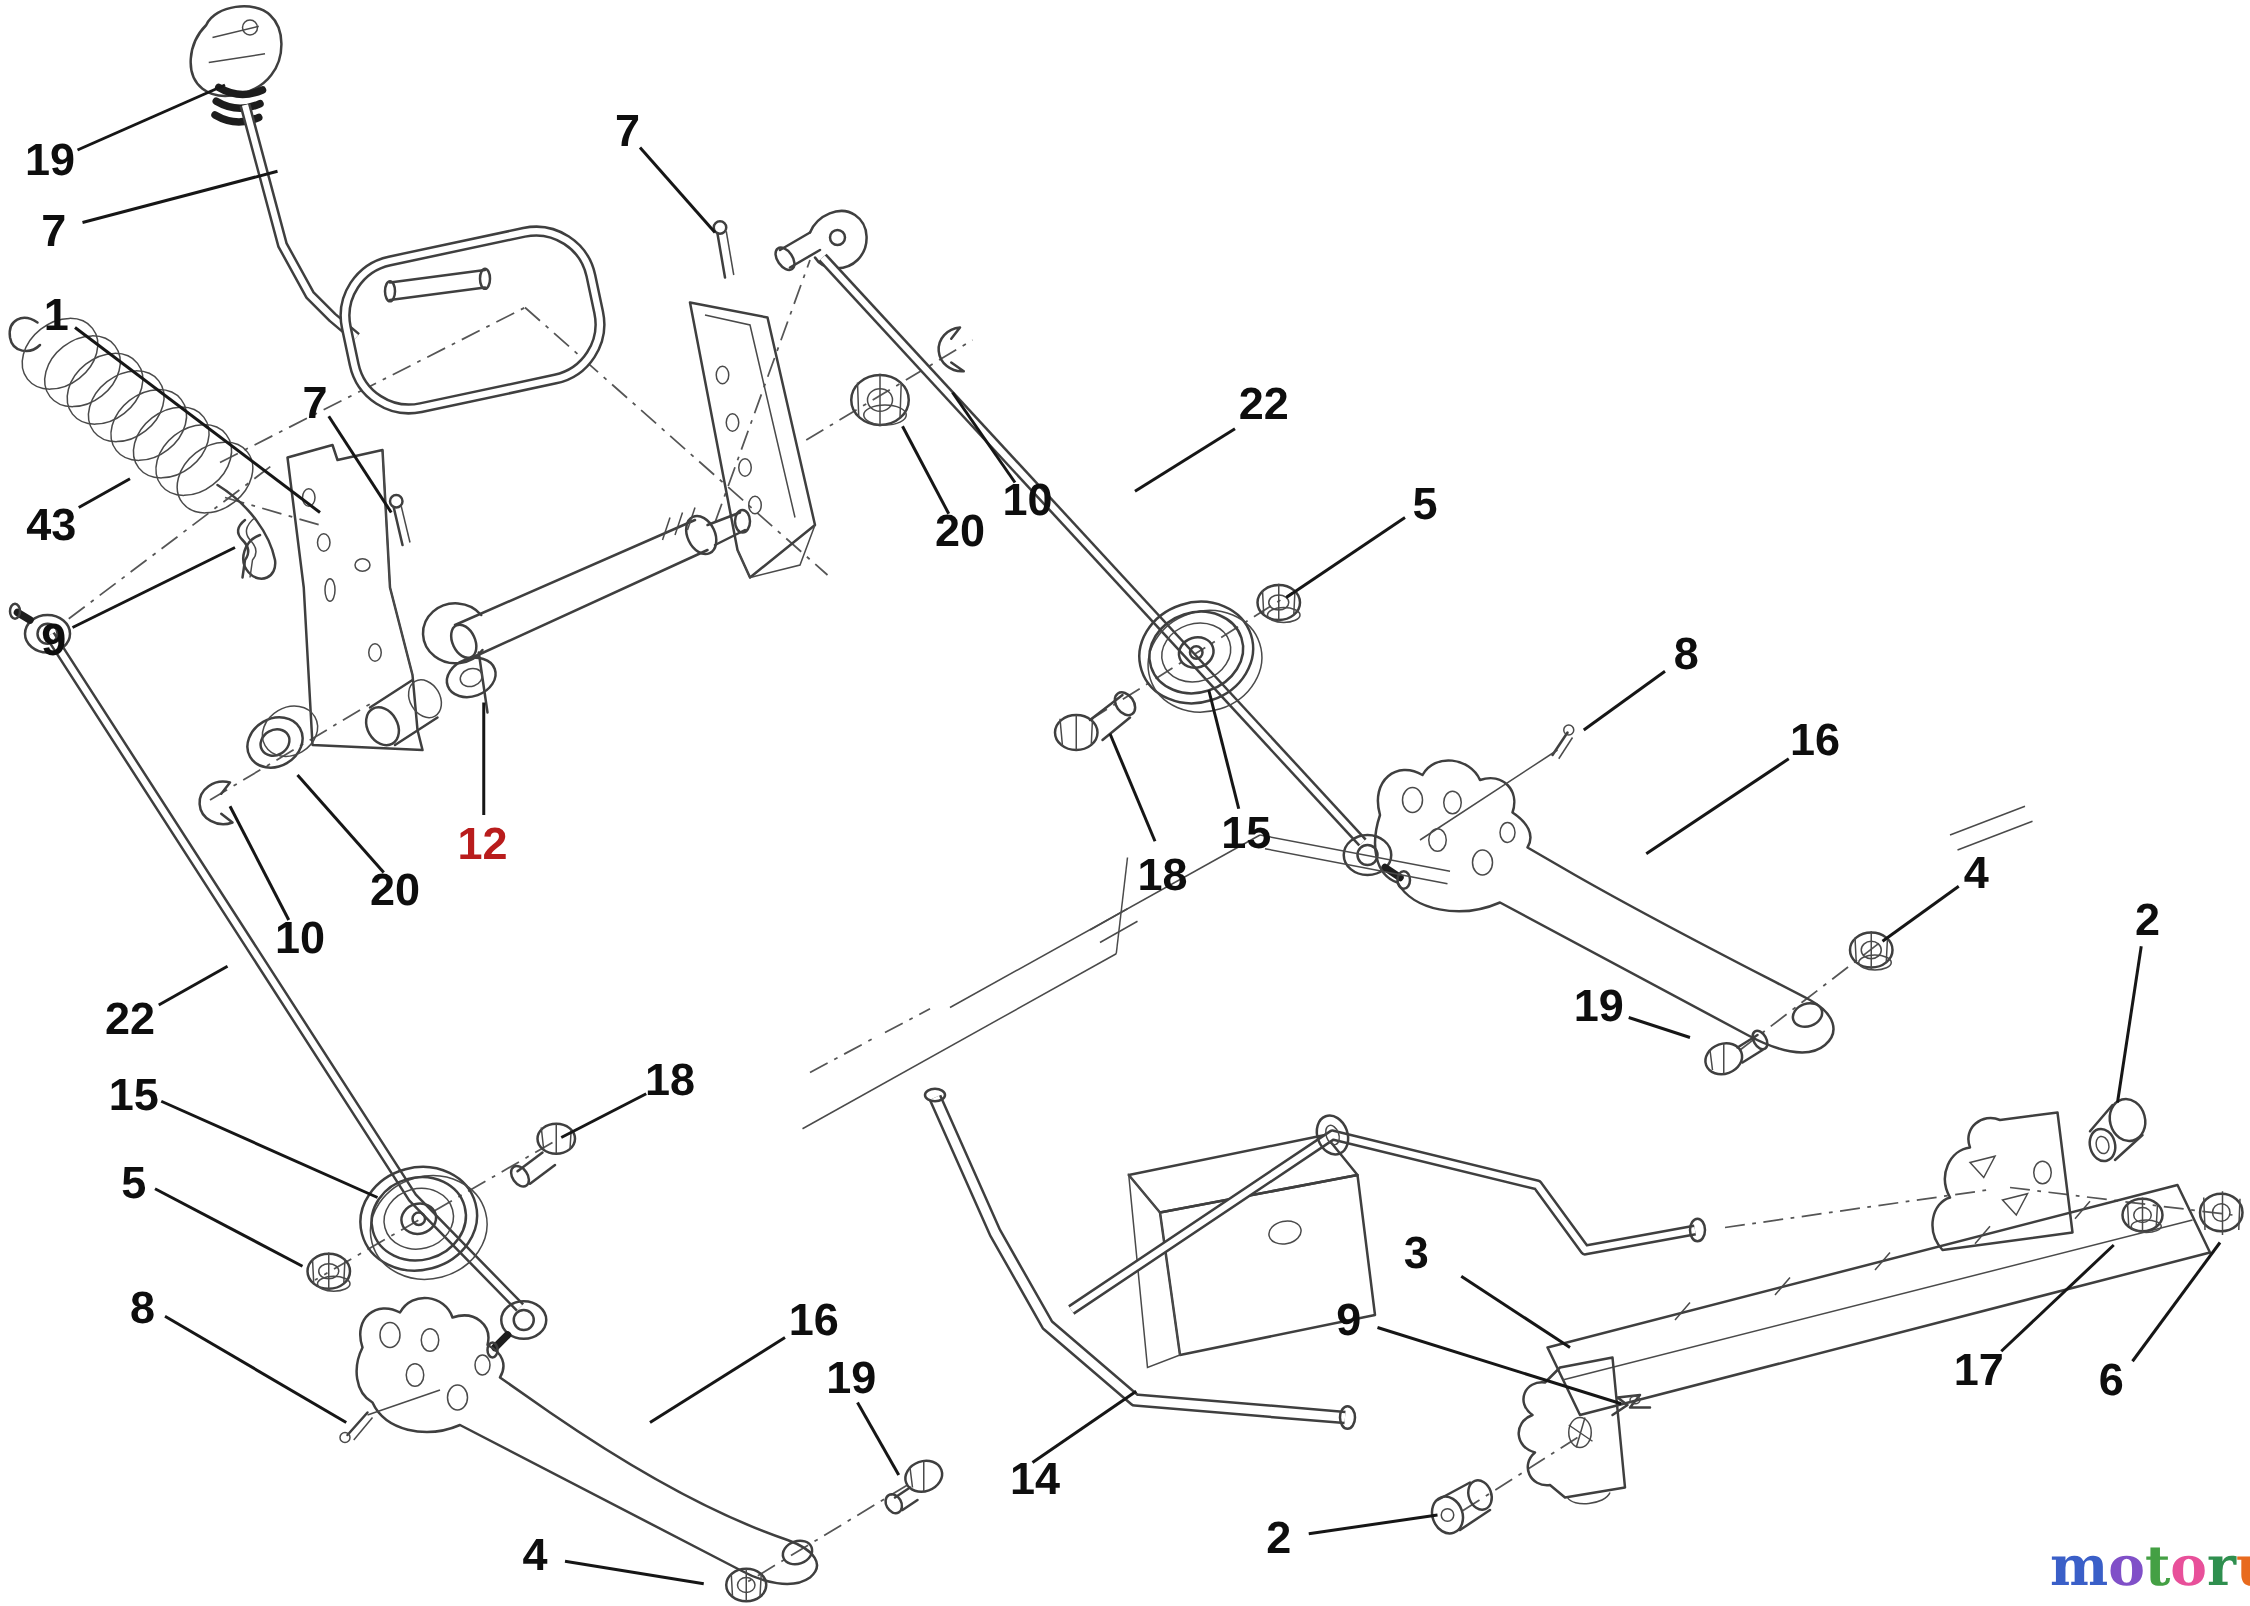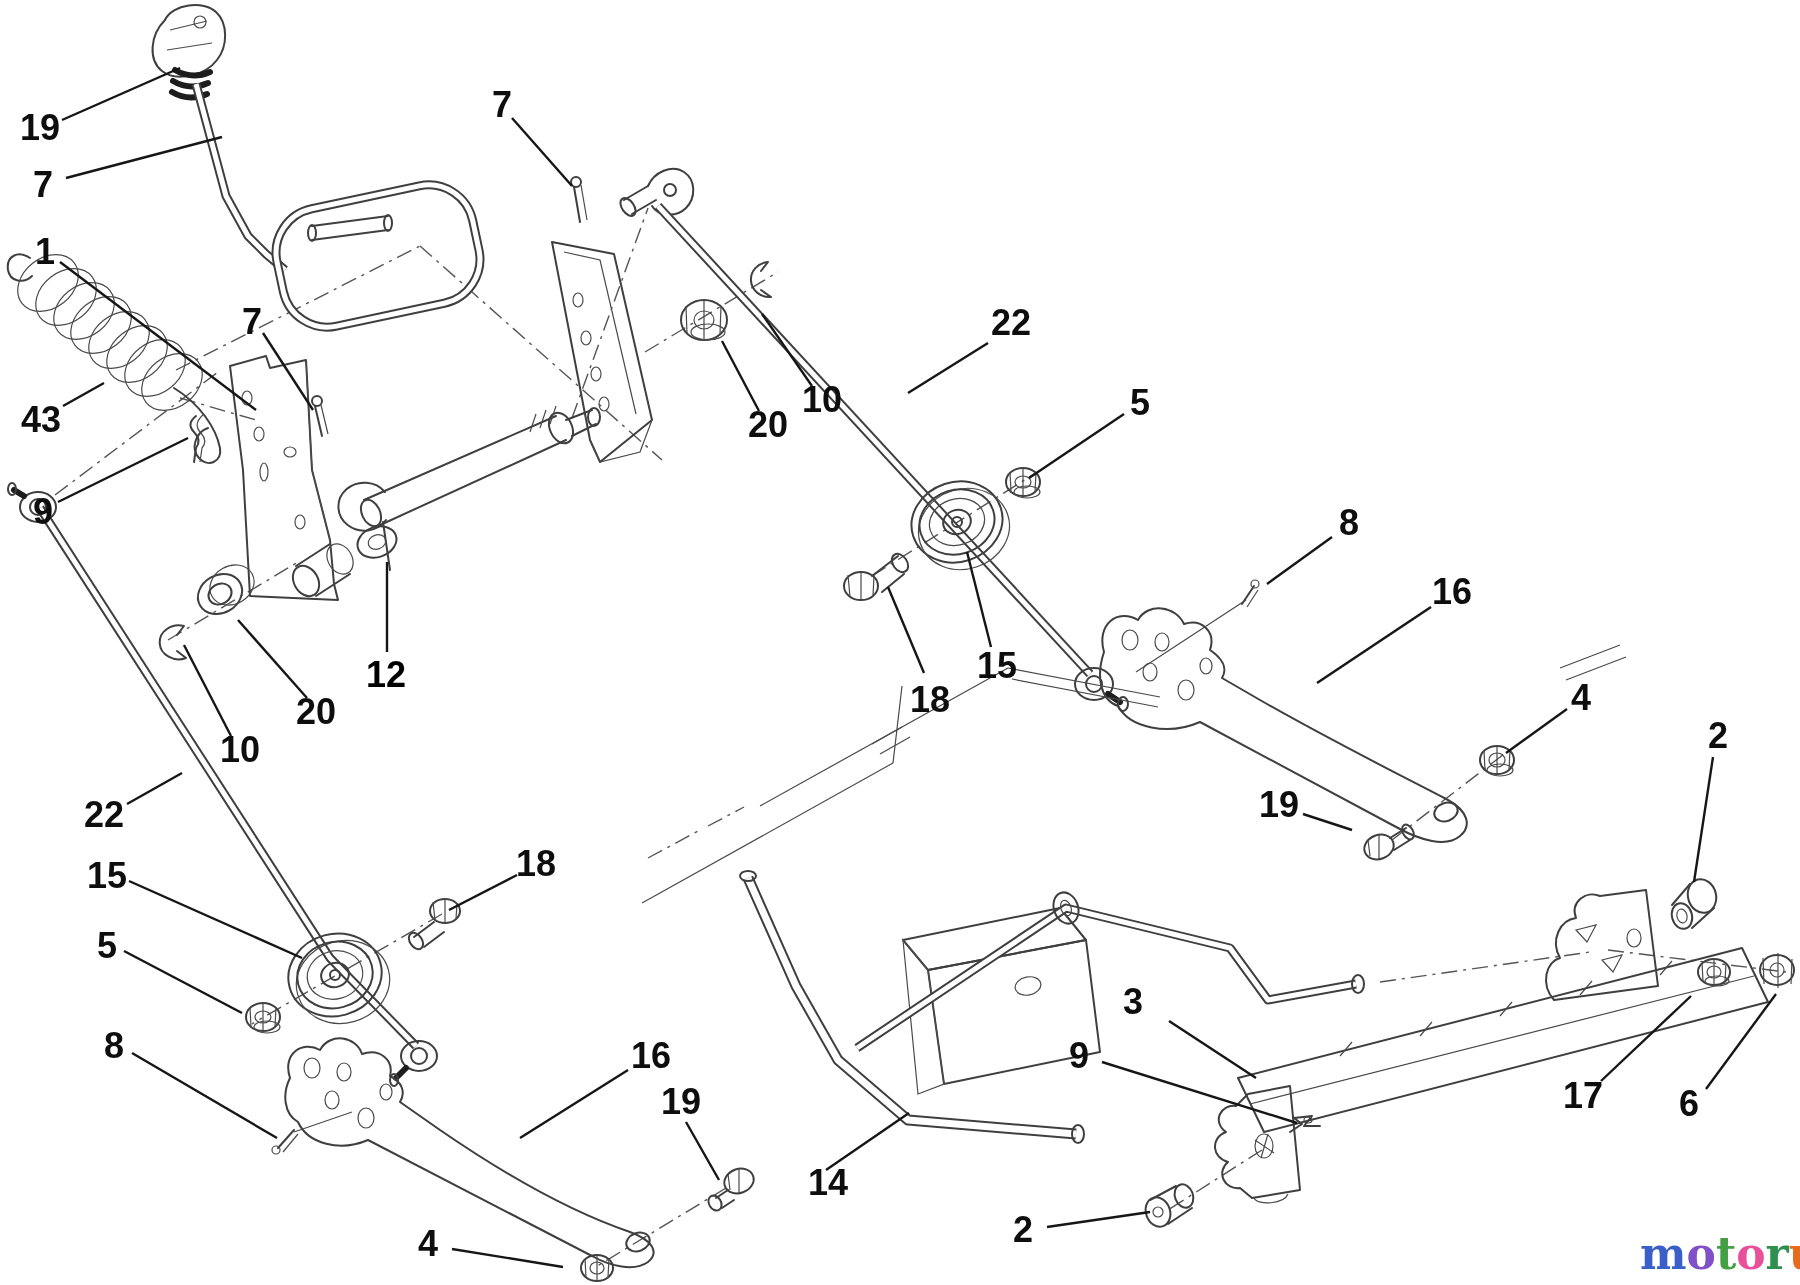--- a/index.html
+++ b/index.html
@@ -403,21 +403,21 @@
       <div class="callout" style="left: 40px; top: 128px; font-size: 36px; color: rgb(14, 14, 14);">19</div>
       <div class="callout" style="left: 43px; top: 185px; font-size: 36px; color: rgb(14, 14, 14);">7</div>
       <div class="callout" style="left: 45px; top: 252px; font-size: 36px; color: rgb(14, 14, 14);">1</div>
       <div class="callout" style="left: 41px; top: 420px; font-size: 36px; color: rgb(14, 14, 14);">43</div>
       <div class="callout" style="left: 43px; top: 512px; font-size: 36px; color: rgb(14, 14, 14);">9</div>
       <div class="callout" style="left: 252px; top: 322px; font-size: 36px; color: rgb(14, 14, 14);">7</div>
       <div class="callout" style="left: 502px; top: 105px; font-size: 36px; color: rgb(14, 14, 14);">7</div>
       <div class="callout" style="left: 1011px; top: 323px; font-size: 36px; color: rgb(14, 14, 14);">22</div>
       <div class="callout" style="left: 768px; top: 425px; font-size: 36px; color: rgb(14, 14, 14);">20</div>
       <div class="callout" style="left: 822px; top: 400px; font-size: 36px; color: rgb(14, 14, 14);">10</div>
-      <div class="callout" style="left: 386px; top: 675px; font-size: 36px; color: #000000;">12</div>
+      <div class="callout" style="left: 386px; top: 675px; font-size: 36px; color: #b91c1c;">12</div>
       <div class="callout" style="left: 316px; top: 712px; font-size: 36px; color: rgb(14, 14, 14);">20</div>
       <div class="callout" style="left: 240px; top: 750px; font-size: 36px; color: rgb(14, 14, 14);">10</div>
       <div class="callout" style="left: 104px; top: 815px; font-size: 36px; color: rgb(14, 14, 14);">22</div>
       <div class="callout" style="left: 107px; top: 876px; font-size: 36px; color: rgb(14, 14, 14);">15</div>
       <div class="callout" style="left: 107px; top: 946px; font-size: 36px; color: rgb(14, 14, 14);">5</div>
       <div class="callout" style="left: 114px; top: 1046px; font-size: 36px; color: rgb(14, 14, 14);">8</div>
       <div class="callout" style="left: 536px; top: 864px; font-size: 36px; color: rgb(14, 14, 14);">18</div>
       <div class="callout" style="left: 651px; top: 1056px; font-size: 36px; color: rgb(14, 14, 14);">16</div>
       <div class="callout" style="left: 681px; top: 1102px; font-size: 36px; color: rgb(14, 14, 14);">19</div>
       <div class="callout" style="left: 428px; top: 1244px; font-size: 36px; color: rgb(14, 14, 14);">4</div>

